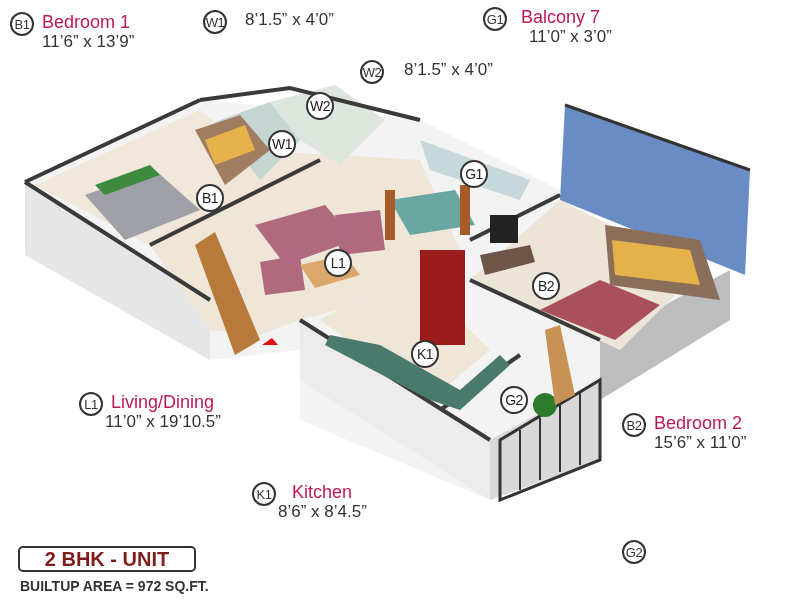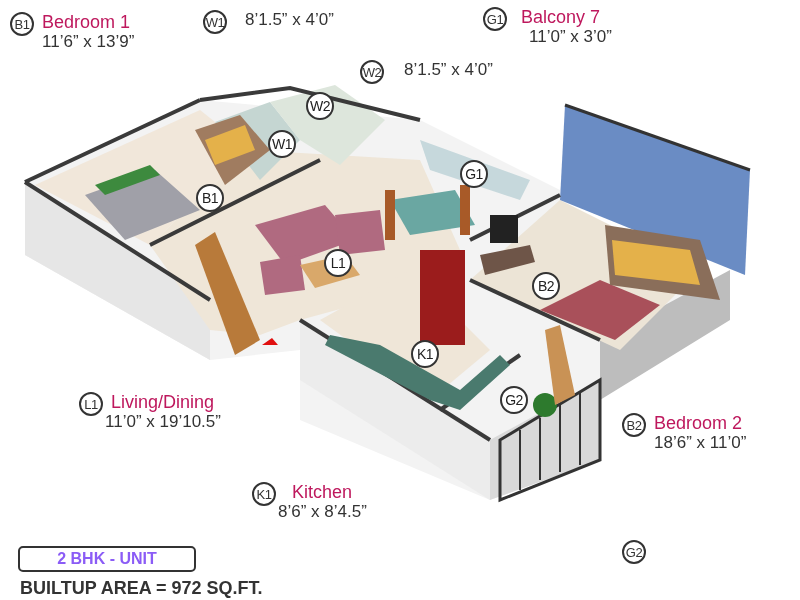--- a/index.html
+++ b/index.html
@@ -3,22 +3,22 @@
 <meta charset="utf-8">
 <style>
   html, body { margin:0; padding:0; background:#ffffff; }
   body { width:800px; height:600px; position:relative; overflow:hidden; font-family:"Liberation Sans", sans-serif; color:#333; }
   .legend { position:absolute; display:flex; align-items:flex-start; }
   .marker { width:24px; height:24px; border:2px solid #333; border-radius:50%; box-sizing:border-box; display:flex; align-items:center; justify-content:center; font-size:13px; color:#333; background:#fff; font-family:"Liberation Sans", sans-serif; letter-spacing:-0.5px; }
   .legend .txt { margin-left:8px; line-height:20px; }
   .legend .name { font-size:18px; color:#be185d; }
   .legend .dim { font-size:17px; color:#333; margin-left:-8px; }
   .plan-marker { position:absolute; width:28px; height:28px; border:2px solid #333; border-radius:50%; box-sizing:border-box; background:#fff; display:flex; align-items:center; justify-content:center; font-size:14px; color:#222; letter-spacing:-0.5px; }
-  .unit-box { position:absolute; left:18px; top:546px; width:178px; height:26px; border:2.5px solid #333; border-radius:5px; box-sizing:border-box; display:flex; align-items:center; justify-content:center; font-weight:bold; font-size:16px; color:#8b5cf6; }
-  .area { position:absolute; left:8px; top:578px; font-weight:bold; font-size:18px; color:#333; font-family:"Liberation Sans Narrow","Liberation Sans", sans-serif;padding-left:12px; }
+  .unit-box { position:absolute; left:18px; top:546px; width:178px; height:26px; border:2.5px solid #333; border-radius:5px; box-sizing:border-box; display:flex; align-items:center; justify-content:center; font-weight:bold; font-size:20px; color:#7f1d1d; }
+  .area { position:absolute; left:8px; top:578px; font-weight:bold; font-size:14px; color:#333; font-family:"Liberation Sans Narrow","Liberation Sans", sans-serif;padding-left:12px; }
   svg.plan { position:absolute; left:0; top:0; }
 </style>
 </head>
 <body>
 
 <svg class="plan" width="800" height="600">
 
   <polygon points="25,182 200,100 420,120 560,190 560,255 700,290 600,380 600,460 490,500 300,420 300,350 210,360 25,255" fill="#f3f3f3" stroke="none"></polygon>
 
   <polygon points="25,182 210,300 210,360 25,255" fill="#e6e6e6"></polygon>
@@ -136,21 +136,21 @@
   <div class="txt" style="">
     <div class="name">Living/Dining</div>
     <div class="dim" style="margin-left:-6px;">11’0” x 19’10.5”</div>
   </div>
 </div>
 
 <div class="legend" style="left:622px;top:413px;">
   <div class="marker">B2</div>
   <div class="txt">
     <div class="name">Bedroom 2</div>
-    <div class="dim" style="margin-left:0;">18’6” x 11’0”</div>
+    <div class="dim" style="margin-left:0;">15’6” x 11’0”</div>
   </div>
 </div>
 
 <div class="legend" style="left:252px;top:482px;">
   <div class="marker">K1</div>
   <div class="txt" style="margin-left:16px;">
     <div class="name">Kitchen</div>
     <div class="dim" style="margin-left:-14px;">8’6” x 8’4.5”</div>
   </div>
 </div>

